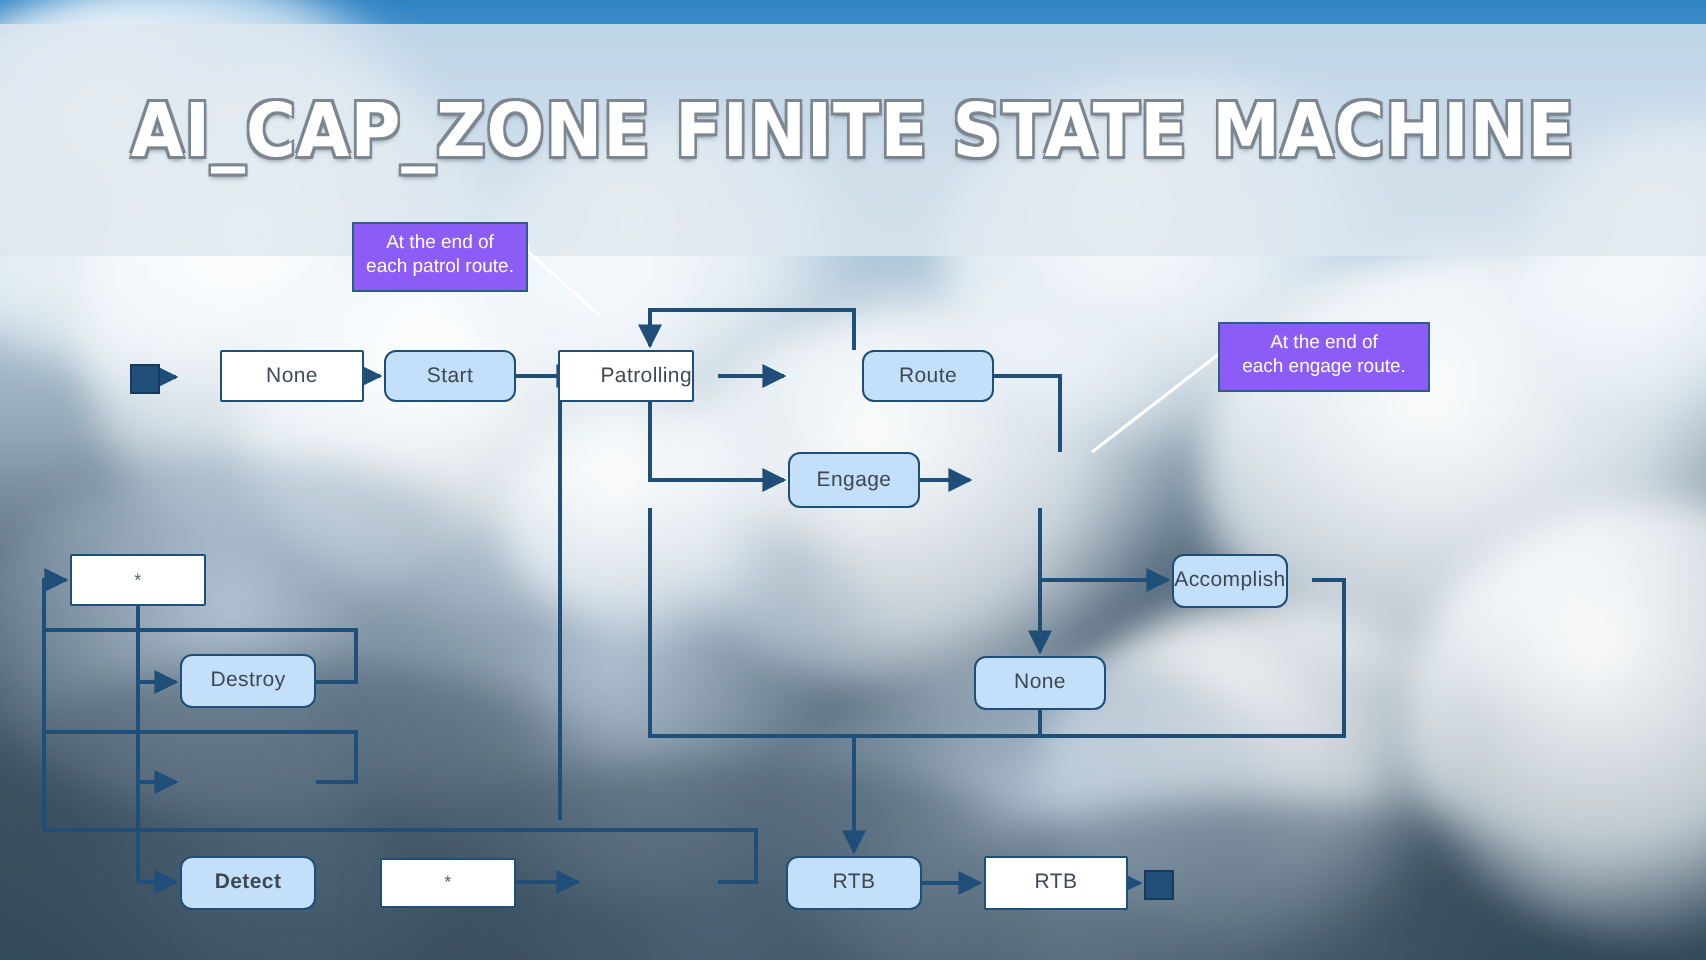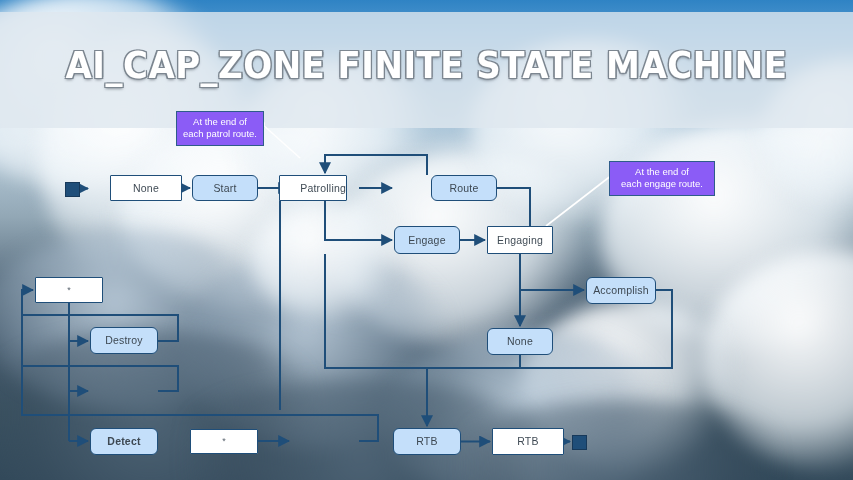--- a/index.html
+++ b/index.html
@@ -171,24 +171,21 @@
       </div>
     <div class="node white" style="left:279px;top:175px;width:68px;height:26px;justify-content:flex-end;">
         <span>Patrolling</span>
       </div>
     <div class="node blue" style="left:394px;top:175px;width:66px;height:26px;margin-left:37px;">
         <span>Route</span>
       </div>
     <div class="node blue" style="left:394px;top:226px;width:66px;height:28px;align-items:center;">
         <span>Engage</span>
       </div>
-    <div class="node white" style="left:487px;top:226px;width:66px;height:28px;">
-        <span>Engaging</span>
-      </div>
-    <div class="node blue" style="left:586px;top:277px;width:70px;height:27px;">
+    <div class="node blue" style="left:586px;top:277px;width:58px;height:27px;">
         <span>Accomplish</span>
       </div>
     <div class="node blue" style="left:487px;top:328px;width:66px;height:27px;">
         <span>None</span>
       </div>
 
     <div class="node white star" style="left:35px;top:277px;width:68px;height:26px;">
         <span>*</span>
       </div>
     <div class="node blue" style="left:90px;top:327px;width:68px;height:27px;">

